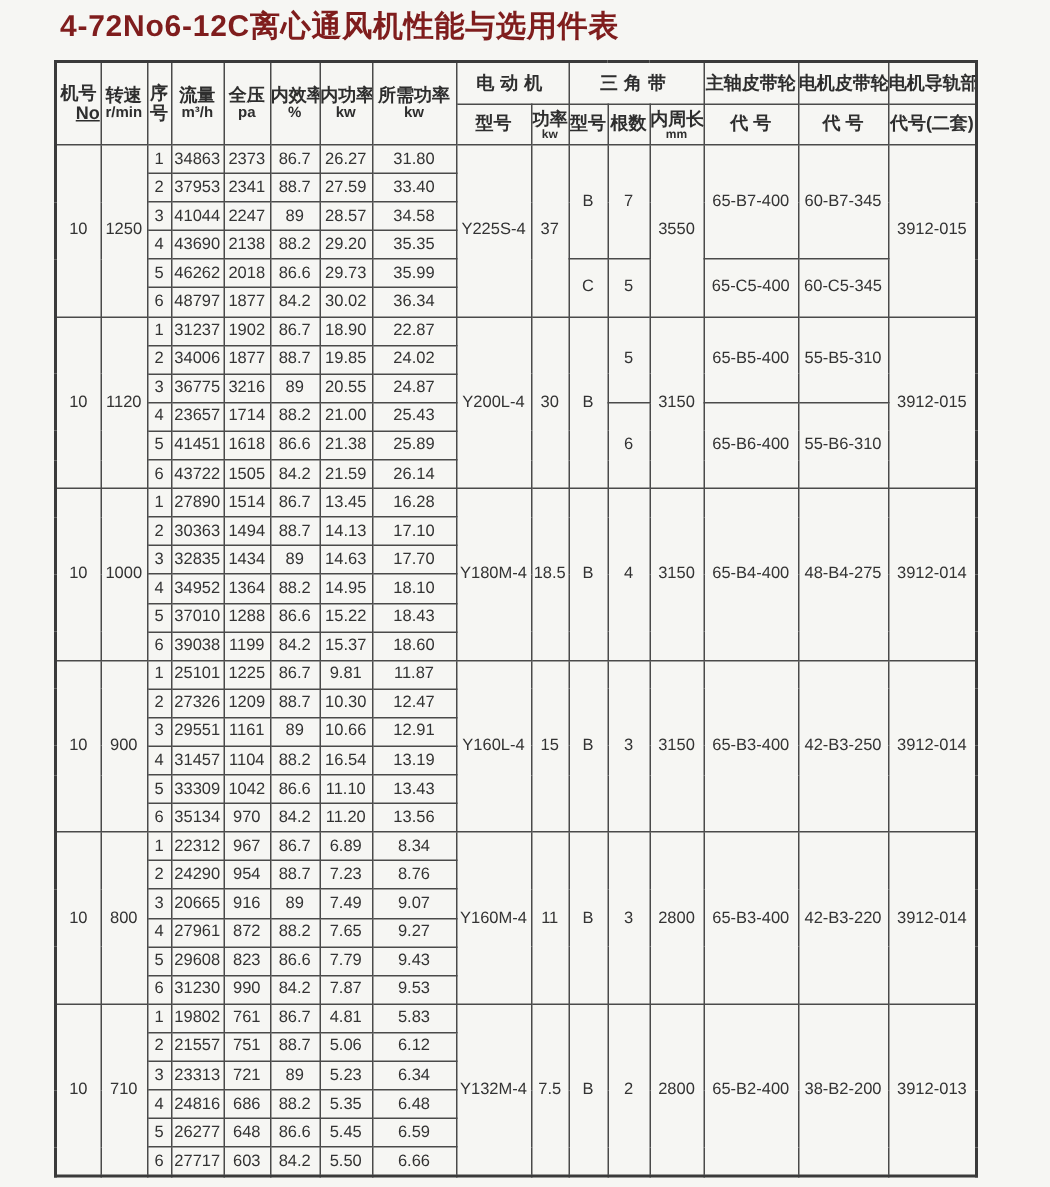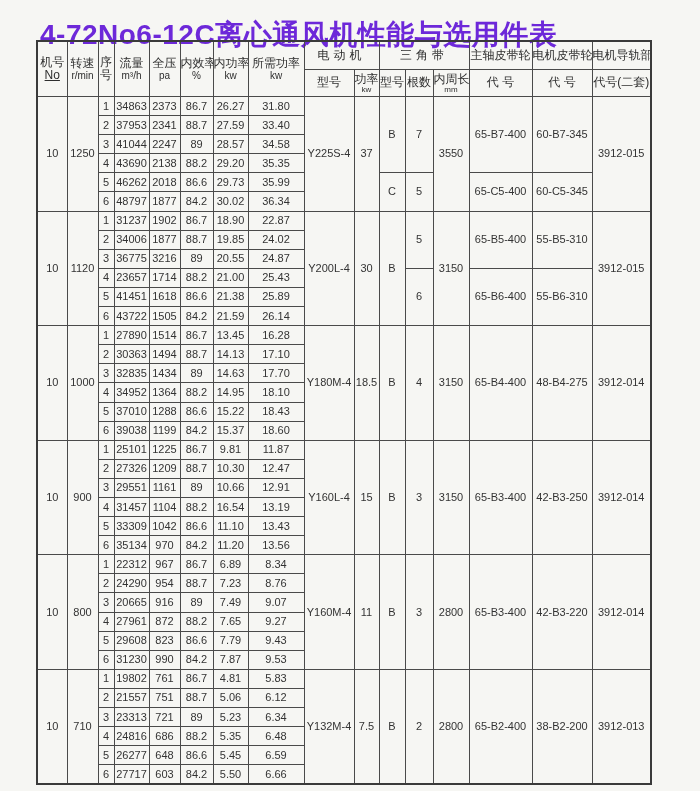--- a/index.html
+++ b/index.html
@@ -5,42 +5,42 @@
   html,body{margin:0;padding:0;}
   body{
     width:700px;height:791px;
     background:#f6f6f3;
     font-family:"Liberation Sans","DejaVu Sans",sans-serif;
     color:#2e2e2e;
     position:relative;
     overflow:hidden;
   }
   .title{
-    position:absolute;left:40px;top:16px;
-    font-size:28px;font-weight:bold;color:#6d28d9;
+    position:absolute;left:40px;top:4px;
+    font-size:20px;font-weight:bold;color:#7f1d1d;
     letter-spacing:0.5px;white-space:nowrap;
   }
   table{
     position:absolute;left:36px;top:40px;
     width:616px;
     border-collapse:collapse;table-layout:fixed;
     border:2px solid #3a3a3a;
   }
   th,td{
     border:1px solid #4a4a4a;
     text-align:center;vertical-align:middle;
     padding:0;overflow:hidden;white-space:nowrap;
   }
-  thead th{font-weight:normal;font-size:12px;line-height:1.12;padding:1px 0;}
+  thead th{font-weight:bold;font-size:12px;line-height:1.12;padding:1px 0;}
   thead tr.r1 th{height:25px;}
   thead tr.r2 th{height:24px;}
   .grp{letter-spacing:4px;margin-left:12px;}
   .unit{font-size:10px;letter-spacing:0;}
   .unit-sm{font-size:8px;line-height:0.9;letter-spacing:0;}
-  .uline{text-decoration:underline;}
+  .uline{text-decoration:underline;text-align:right;}
   tbody td{font-size:11px;height:18.1px;line-height:1;color:#333;}
   tbody tr{height:18.1px;}
 </style>
 </head>
 <body>
 
 <div class="title">4-72No6-12C离心通风机性能与选用件表</div>
 
 <table>
   <colgroup>

